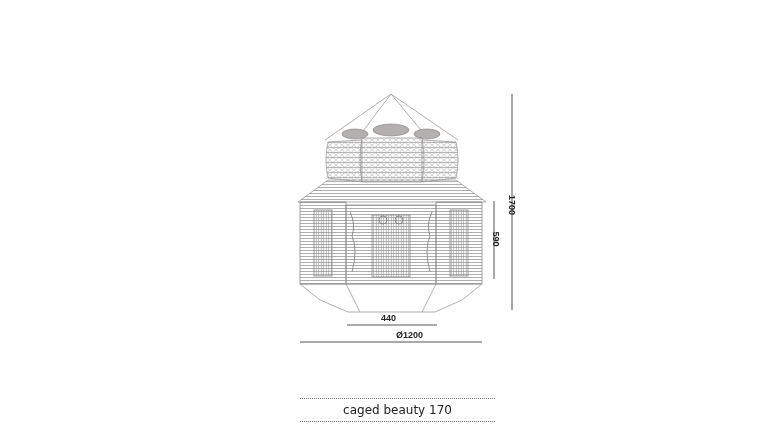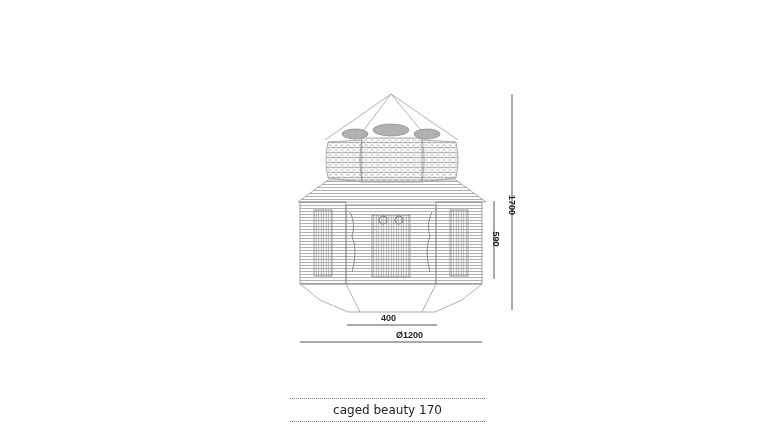--- a/index.html
+++ b/index.html
@@ -1,20 +1,20 @@
 <!DOCTYPE html>
 <html><head>
   <meta charset="utf-8">
   <style>
     html, body { margin: 0; padding: 0; background: #ffffff; }
     body { width: 775px; height: 440px; position: relative; overflow: hidden; font-family: "Liberation Sans", sans-serif; }
     .drawing { position: absolute; left: 0; top: 0; width: 775px; height: 440px; }
     .dim-label { position: absolute; font-size: 9px; color: #222; font-family: "Liberation Sans", sans-serif; font-weight: bold; white-space: nowrap; }
     .dim-vert { transform: rotate(90deg); transform-origin: center center; }
-    .title-box { position: absolute; left: 290px; top: 398px; width: 195px; height: 22px; border-top: 1px dotted #777; border-bottom: 1px dotted #777; text-align: center; font-size: 12px; line-height: 22px; color: #222; font-family: "DejaVu Sans", sans-serif; }
+    .title-box { position: absolute; left: 300px; top: 398px; width: 195px; height: 22px; border-top: 1px dotted #777; border-bottom: 1px dotted #777; text-align: center; font-size: 12px; line-height: 22px; color: #222; font-family: "DejaVu Sans", sans-serif; }
   </style>
 </head>
 <body>
 
 <svg class="drawing" viewBox="0 0 775 440" xmlns="http://www.w3.org/2000/svg">
   <defs>
     <pattern id="hatch" width="4" height="3" patternUnits="userSpaceOnUse">
       <line x1="0" y1="1.5" x2="4" y2="1.5" stroke="#9a9a9a" stroke-width="0.8"></line>
     </pattern>
     <pattern id="vhatch" width="2.5" height="4" patternUnits="userSpaceOnUse">
@@ -74,16 +74,16 @@
   <g stroke="#555" stroke-width="1">
     <line x1="512" y1="94" x2="512" y2="310"></line>
     <line x1="494" y1="201" x2="494" y2="279"></line>
     <line x1="347" y1="325" x2="437" y2="325"></line>
     <line x1="300" y1="342" x2="482" y2="342"></line>
   </g>
 </svg>
 
 <div class="dim-label dim-vert" style="left:502px; top:200px;">1700</div>
 <div class="dim-label dim-vert" style="left:488px; top:234px;">590</div>
-<div class="dim-label" style="left:381px; top:313px;">400</div>
+<div class="dim-label" style="left:381px; top:313px;">440</div>
 <div class="dim-label" style="left:396px; top:330px;">Ø1200</div>
 
 <div class="title-box">caged beauty 170</div>
 
 </body></html>

